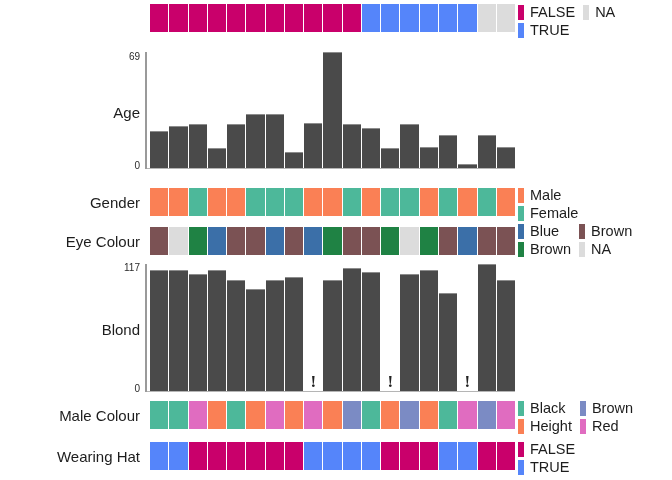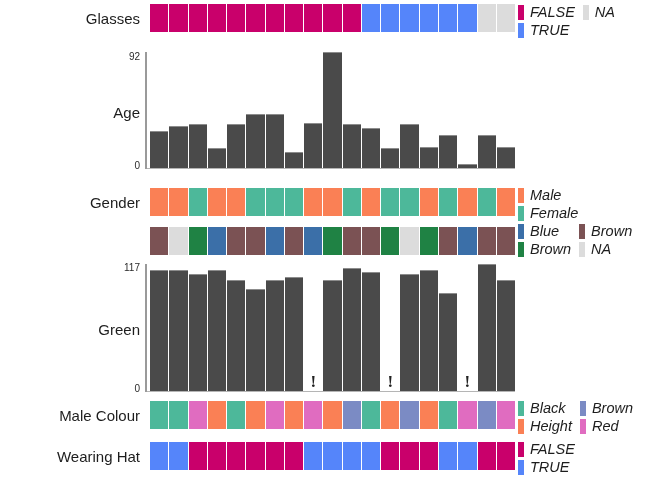--- a/index.html
+++ b/index.html
@@ -81,21 +81,21 @@
     background:#b5b5b5;
   }
 
   
   .legend{
     position:absolute;
     display:flex;
     flex-wrap:wrap;
     align-content:flex-start;
   }
-  .legend-col{display:flex;flex-direction:column;font-style:italic;}
+  .legend-col{display:flex;flex-direction:column;}
   .legend-item{
     display:flex;
     align-items:center;
     height:18px;
     margin-right:8px;
     white-space:nowrap;
   }
   .legend-swatch{
     width:6px;height:15px;
     margin-right:6px;
@@ -105,21 +105,20 @@
     font-size:14.5px;
     color:#1d1d1d;
     line-height:1;
   }
 </style>
 </head>
 <body>
 
 <div id="plot">
 
-  <div class="row-label" style="left:40px;top:11px;width:100px;">Glasses</div>
   <div class="track" id="strip-glasses" style="left:150px;top:4px;width:365px;height:28px;">
       <div class="cell" title="Glasses: FALSE" style="background: rgb(201, 0, 107);"></div>
       <div class="cell" title="Glasses: FALSE" style="background: rgb(201, 0, 107);"></div>
       <div class="cell" title="Glasses: FALSE" style="background: rgb(201, 0, 107);"></div>
       <div class="cell" title="Glasses: FALSE" style="background: rgb(201, 0, 107);"></div>
       <div class="cell" title="Glasses: FALSE" style="background: rgb(201, 0, 107);"></div>
       <div class="cell" title="Glasses: FALSE" style="background: rgb(201, 0, 107);"></div>
       <div class="cell" title="Glasses: FALSE" style="background: rgb(201, 0, 107);"></div>
       <div class="cell" title="Glasses: FALSE" style="background: rgb(201, 0, 107);"></div>
       <div class="cell" title="Glasses: FALSE" style="background: rgb(201, 0, 107);"></div>
@@ -147,21 +146,21 @@
       </div>
       <div class="legend-col">
         <div class="legend-item">
           <span class="legend-swatch" style="background: rgb(220, 220, 220);"></span>
           <span class="legend-text">NA</span>
         </div>
       </div>
     </div>
 
   <div class="row-label" style="left:40px;top:105px;width:100px;">Age</div>
-  <div class="axis-tick" style="left:98px;top:52px;width:42px;">92</div>
+  <div class="axis-tick" style="left:98px;top:52px;width:42px;">69</div>
   <div class="axis-tick" style="left:98px;top:161px;width:42px;">0</div>
   <div class="axis-line" style="left:145px;top:52px;height:117px;"></div>
   <div class="baseline" style="left:147px;top:168px;width:368px;"></div>
   <div class="barpanel" style="left:150px;top:52px;width:365px;height:116px;">
     <div class="bars" id="bars-age">
         <div class="barslot" title="Age: 26">
           <div class="bar" style="height: 31.7073%; background: rgb(74, 74, 74);"></div>
         </div>
         <div class="barslot" title="Age: 30">
           <div class="bar" style="height: 36.5854%; background: rgb(74, 74, 74);"></div>
@@ -236,20 +235,21 @@
       <div class="cell" title="Gender: Male" style="background: rgb(250, 128, 85);"></div>
       <div class="cell" title="Gender: Female" style="background: rgb(77, 184, 154);"></div>
       <div class="cell" title="Gender: Female" style="background: rgb(77, 184, 154);"></div>
       <div class="cell" title="Gender: Male" style="background: rgb(250, 128, 85);"></div>
       <div class="cell" title="Gender: Female" style="background: rgb(77, 184, 154);"></div>
       <div class="cell" title="Gender: Male" style="background: rgb(250, 128, 85);"></div>
       <div class="cell" title="Gender: Female" style="background: rgb(77, 184, 154);"></div>
       <div class="cell" title="Gender: Male" style="background: rgb(250, 128, 85);"></div>
     </div>
 
+  <div class="row-label" style="left:26px;top:234px;width:114px;">Eye Colour</div>
   <div class="track" id="strip-eye_colour" style="left:150px;top:227px;width:365px;height:28px;">
       <div class="cell" title="Eye Colour: Brown" style="background: rgb(123, 82, 84);"></div>
       <div class="cell" title="Eye Colour: NA" style="background: rgb(220, 220, 220);"></div>
       <div class="cell" title="Eye Colour: Green" style="background: rgb(31, 130, 68);"></div>
       <div class="cell" title="Eye Colour: Blue" style="background: rgb(59, 111, 168);"></div>
       <div class="cell" title="Eye Colour: Brown" style="background: rgb(123, 82, 84);"></div>
       <div class="cell" title="Eye Colour: Brown" style="background: rgb(123, 82, 84);"></div>
       <div class="cell" title="Eye Colour: Blue" style="background: rgb(59, 111, 168);"></div>
       <div class="cell" title="Eye Colour: Brown" style="background: rgb(123, 82, 84);"></div>
       <div class="cell" title="Eye Colour: Blue" style="background: rgb(59, 111, 168);"></div>
@@ -293,21 +293,21 @@
             <span class="legend-text">Brown</span>
           </div>
           <div class="legend-item">
             <span class="legend-swatch" style="background: rgb(220, 220, 220);"></span>
             <span class="legend-text">NA</span>
           </div>
         </div>
       </div>
     </div>
 
-  <div class="row-label" style="left:40px;top:322px;width:100px;">Green</div>
+  <div class="row-label" style="left:40px;top:322px;width:100px;">Blond</div>
   <div class="axis-tick" style="left:98px;top:263px;width:42px;">117</div>
   <div class="axis-tick" style="left:98px;top:384px;width:42px;">0</div>
   <div class="axis-line" style="left:145px;top:264px;height:128px;"></div>
   <div class="baseline" style="left:147px;top:391px;width:368px;"></div>
   <div class="barpanel" style="left:150px;top:264px;width:365px;height:127px;">
     <div class="bars" id="bars-height">
         <div class="barslot" title="Height: 186">
           <div class="bar" style="height: 94.898%; background: rgb(74, 74, 74);"></div>
         </div>
         <div class="barslot" title="Height: 186">

